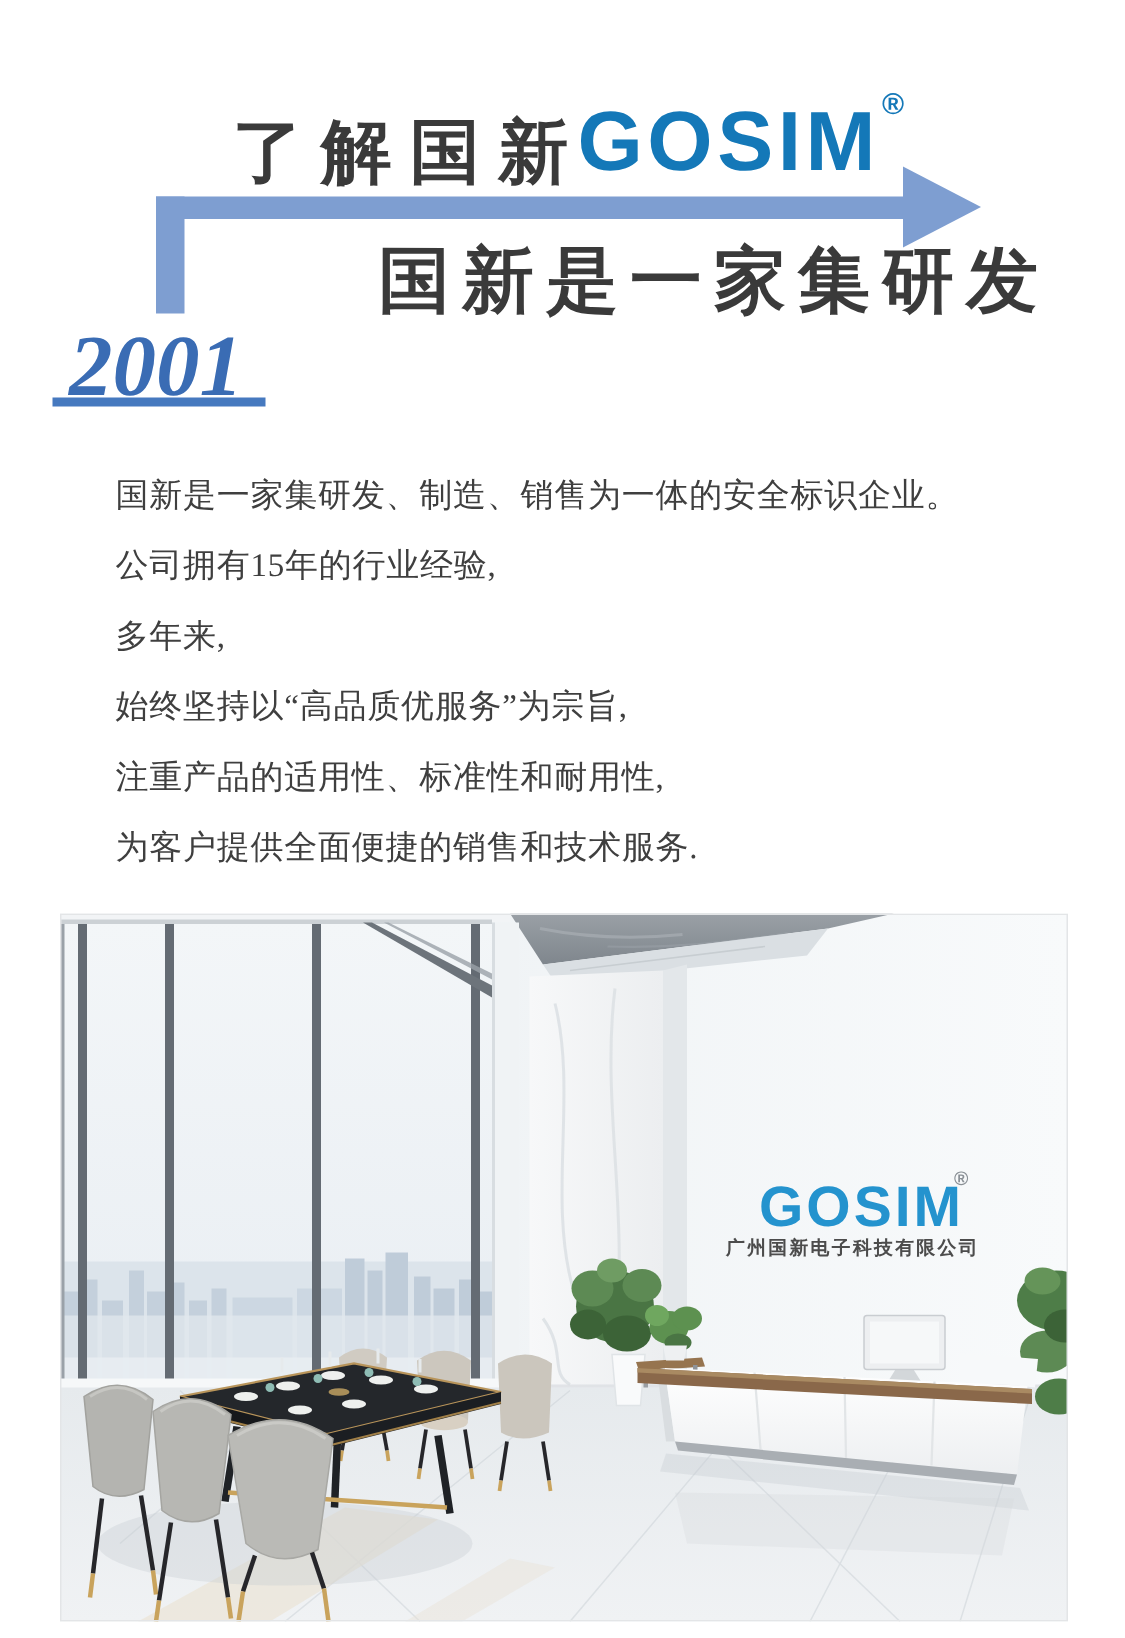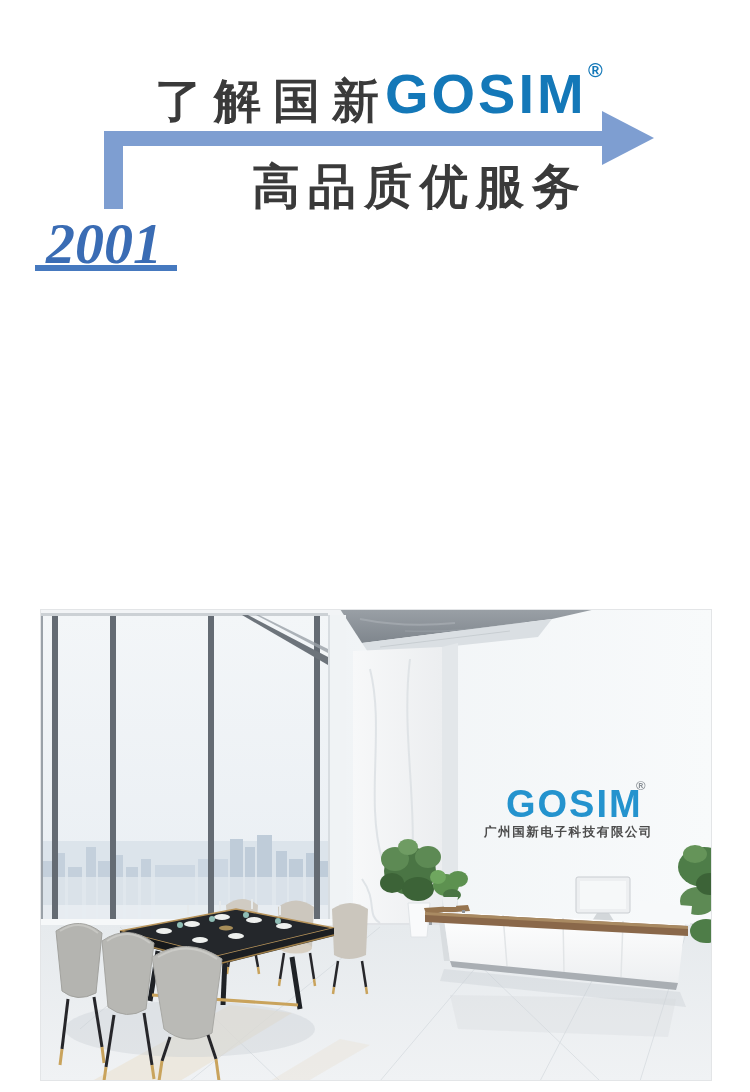--- a/index.html
+++ b/index.html
@@ -41,25 +41,33 @@
 
 <div class="page">
 
   <div>
     <div class="arrow-v"></div>
     <div class="arrow-h"></div>
     <div class="arrow-tip"></div>
     <span class="t-zh">了解国新</span>
     <span class="t-brand">GOSIM</span>
     <span class="t-reg">®</span>
-    <div class="subtitle">高品质优服务</div>
+    <div class="subtitle">国新是一家集研发</div>
     <div class="year">2001</div>
     <div class="year-underline"></div>
   </div>
 
+  <section class="about">
+    <p>国新是一家集研发、制造、销售为一体的安全标识企业。</p>
+    <p>公司拥有15年的行业经验,</p>
+    <p>多年来,</p>
+    <p>始终坚持以“高品质优服务”为宗旨,</p>
+    <p>注重产品的适用性、标准性和耐用性,</p>
+    <p>为客户提供全面便捷的销售和技术服务.</p>
+  </section>
 
   <figure class="photo">
     <svg viewBox="0 0 672 472" xmlns="http://www.w3.org/2000/svg">
       <defs>
         <linearGradient id="gWall" x1="0" y1="0" x2="1" y2="0">
           <stop offset="0" stop-color="#e9edf0"></stop>
             <stop offset="0.55" stop-color="#f2f5f7"></stop>
             <stop offset="1" stop-color="#f8fafb"></stop>
         </linearGradient>
         <linearGradient id="gGlass" x1="0" y1="0" x2="0" y2="1">

